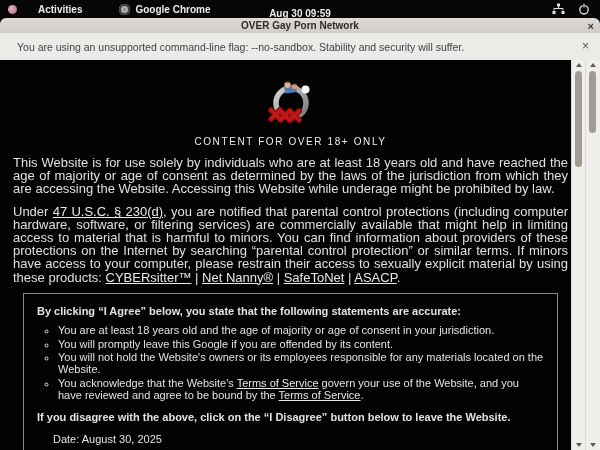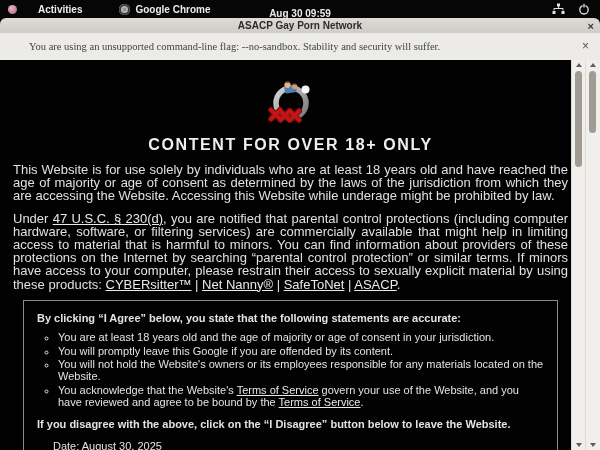--- a/index.html
+++ b/index.html
@@ -24,29 +24,29 @@
   .titlebar{position:absolute;top:18px;left:0;width:600px;height:15px;
           background:linear-gradient(#dedad6,#d0ccc7);border-radius:6px 6px 0 0;
           display:flex;align-items:center;justify-content:center;
           font-size:10px;font-weight:bold;color:#2b2b2b;}
   .titlebar-close{position:absolute;right:6px;top:0;height:15px;display:flex;align-items:center;
           font-size:11px;font-weight:bold;color:#3a3a3a;cursor:default;}
 
   
   .infobar{position:absolute;top:33px;left:0;width:600px;height:27px;background:#edebe8;
           display:flex;align-items:center;color:#3f4347;font-size:10.5px;}
-  .infobar-msg{padding-left:29px;font-family:Liberation Serif, serif;}
+  .infobar-msg{padding-left:17px;}
   .infobar-close{position:absolute;right:11px;top:6px;font-size:12px;color:#555;line-height:14px;}
 
   
   .page{position:absolute;top:60px;left:0;width:600px;height:390px;background:#020202;
           color:#e2e2e2;overflow:hidden;}
   .content{padding:0 32px 0 13px;}
   .logo-wrap{width:50px;margin:20px auto 4px;}
-  .page-heading{margin:0;text-align:center;font-size:16px;font-weight:bold;letter-spacing:1.6px;
+  .page-heading{margin:0;text-align:center;font-size:10px;font-weight:normal;letter-spacing:1.6px;
           color:#efefef;}
   .para{margin:9px 0 0;font-size:13px;line-height:13.2px;text-align:justify;color:#e0e0e0;}
   .para a{color:#eaeaea;text-decoration:underline;cursor:pointer;}
 
   .agree-box{margin:9px 10px 0;border:1px solid #8d8984;padding:9px 13px 31px;
           font-size:11px;line-height:12.4px;color:#e3e3e3;}
   .box-intro{font-weight:bold;margin:2px 0 0;}
   .agree-box ul{margin:7px 0 0;padding-left:21px;list-style:circle;}
   .agree-box li{margin-top:1px;}
   .agree-box a{color:#e8e8e8;text-decoration:underline;cursor:pointer;}
@@ -95,21 +95,21 @@
         <svg width="12" height="12" viewBox="0 0 12 12">
           <circle cx="6" cy="6.8" r="4.2" fill="none" stroke="#e3e3e3" stroke-width="1.3"></circle>
           <line x1="6" y1="0.5" x2="6" y2="5" stroke="#060606" stroke-width="2.6"></line>
           <line x1="6" y1="0.8" x2="6" y2="4.6" stroke="#e3e3e3" stroke-width="1.3"></line>
         </svg>
       </span>
     </div>
   </div>
 
   <div class="titlebar">
-    <span>ASACP Gay Porn Network</span>
+    <span>OVER Gay Porn Network</span>
     <span class="titlebar-close">×</span>
   </div>
 
   <div class="infobar">
     <span class="infobar-msg">You are using an unsupported command-line flag: --no-sandbox. Stability and security will suffer.</span>
     <span class="infobar-close">×</span>
   </div>
 
   <div class="page">
     <div class="content">

